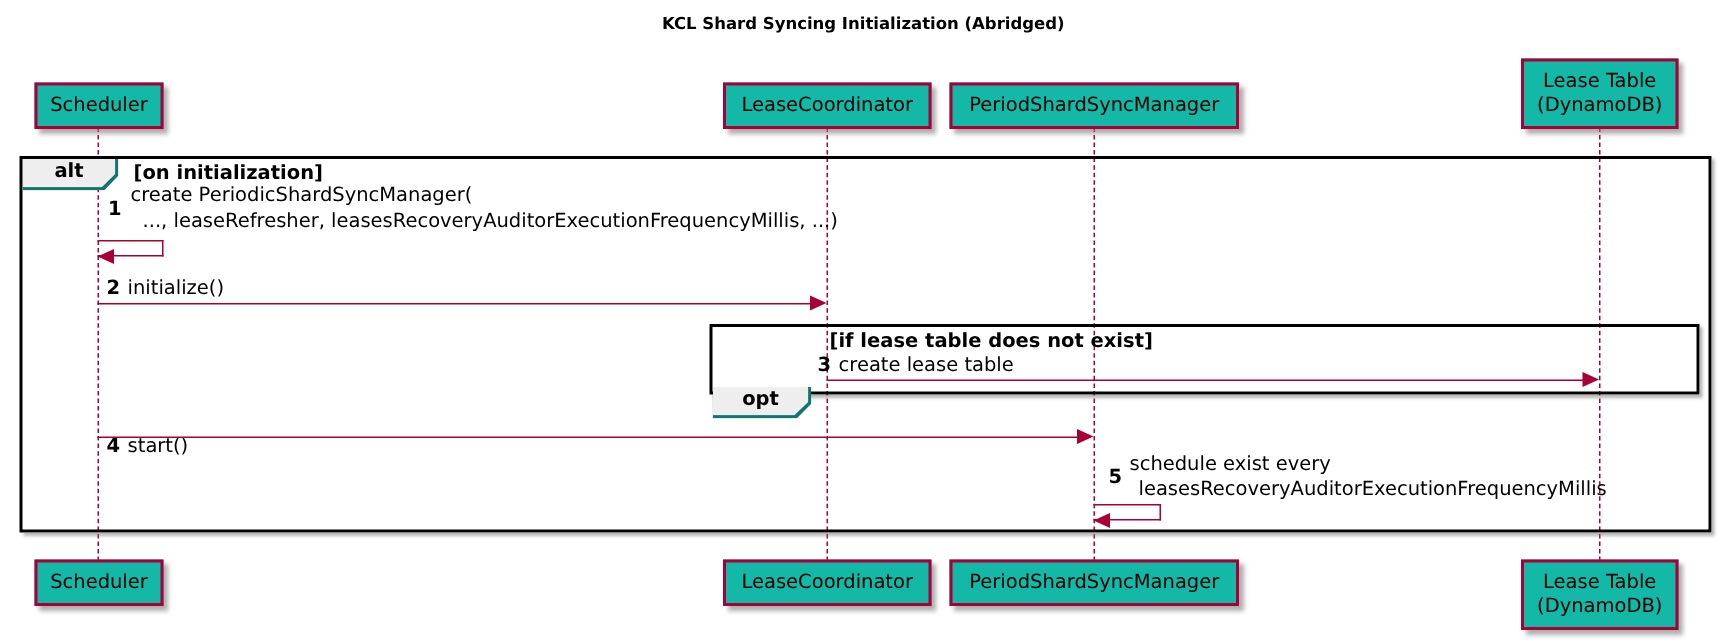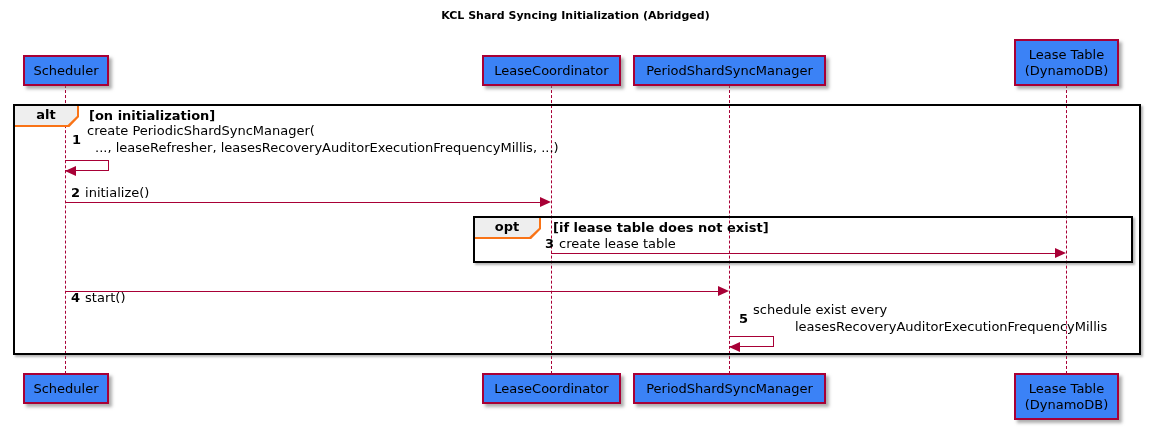--- a/index.html
+++ b/index.html
@@ -18,34 +18,34 @@
   .title {
     position:absolute; top:9px; left:0; width:100%;
     text-align:center; font-size:11px; font-weight:bold;
   }
   .lifeline {
     position:absolute; width:0; top:85px; height:289px;
     border-left:1px dashed #A80036;
   }
   .pbox {
     position:absolute;
-    background:#3b82f6;
+    background:#14b8a6;
     border:2px solid #A80036;
     box-shadow:3px 3px 3px rgba(120,120,120,0.6);
     display:flex; align-items:center; justify-content:center;
     text-align:center; white-space:pre-line;
     font-size:13px; line-height:16px;
   }
   .frame {
     position:absolute;
     border:2px solid #000;
     box-shadow:2px 2px 2px rgba(120,120,120,0.55);
   }
   .tab-outer {
-    position:absolute; left:0; top:0; background:#f97316;
+    position:absolute; left:0; top:0; background:#0f766e;
     clip-path:polygon(0 0,100% 0,100% 52%,85% 100%,0 100%);
   }
   .tab-inner {
     position:absolute; left:0; top:0; background:#EEEEEE;
     clip-path:polygon(0 0,100% 0,100% 52%,85% 100%,0 100%);
     display:flex; align-items:center; justify-content:center;
     font-weight:bold; font-size:13px; padding-bottom:2px;
   }
   .condition {
     position:absolute; font-weight:bold; font-size:13px;
@@ -96,21 +96,21 @@
 (DynamoDB)</div>
 
   <div class="frame" style="left:13px; top:104px; width:1128px; height:251px;">
     <div class="tab-outer" style="width:64px; height:21px;">
       <div class="tab-inner" style="width:62px; height:19px;">alt</div>
     </div>
     <div class="condition" style="left:74px; top:2px;">[on initialization]</div>
   </div>
 
   <div class="frame" style="left:473px; top:216px; width:660px; height:47px;">
-    <div class="tab-outer" style="width:66px; height:21px;">
+    <div class="tab-outer" style="width:66px; height:21px;margin-top:40px;">
       <div class="tab-inner" style="width:64px; height:19px;">opt</div>
     </div>
     <div class="condition" style="left:78px; top:2px;">[if lease table does not exist]</div>
   </div>
 
   <div class="msg-label msg-num" style="left:72px; top:132px;">1</div>
   <div class="msg-label" style="left:95px; top:140px;">..., leaseRefresher, leasesRecoveryAuditorExecutionFrequencyMillis, ...)</div>
   <div class="msg-label" style="left:87px; top:123px;">create PeriodicShardSyncManager(</div>
   <div class="self-loop" style="left:65px; top:160px; width:44px; height:11px;"></div>
   <div class="arrow-left" style="left:65px; top:166px;"></div>
@@ -128,17 +128,17 @@
   <div class="arrow-right" style="left:1055px; top:248px;"></div>
 
   <div class="msg-label" style="left:71px; top:290px;">
     <span class="msg-num">4</span><span>start()</span>
   </div>
   <div class="msg-line" style="left:65px; top:291px; width:654px;"></div>
   <div class="arrow-right" style="left:718px; top:286px;"></div>
 
   <div class="msg-label msg-num" style="left:739px; top:311px;">5</div>
   <div class="msg-label" style="left:753px; top:302px;">schedule exist every</div>
-  <div class="msg-label" style="left:759px; top:319px;margin-left:36px;">leasesRecoveryAuditorExecutionFrequencyMillis</div>
+  <div class="msg-label" style="left:759px; top:319px;">leasesRecoveryAuditorExecutionFrequencyMillis</div>
   <div class="self-loop" style="left:729px; top:336px; width:45px; height:11px;"></div>
   <div class="arrow-left" style="left:729px; top:342px;"></div>
 
 </div>
 
 </body></html>

